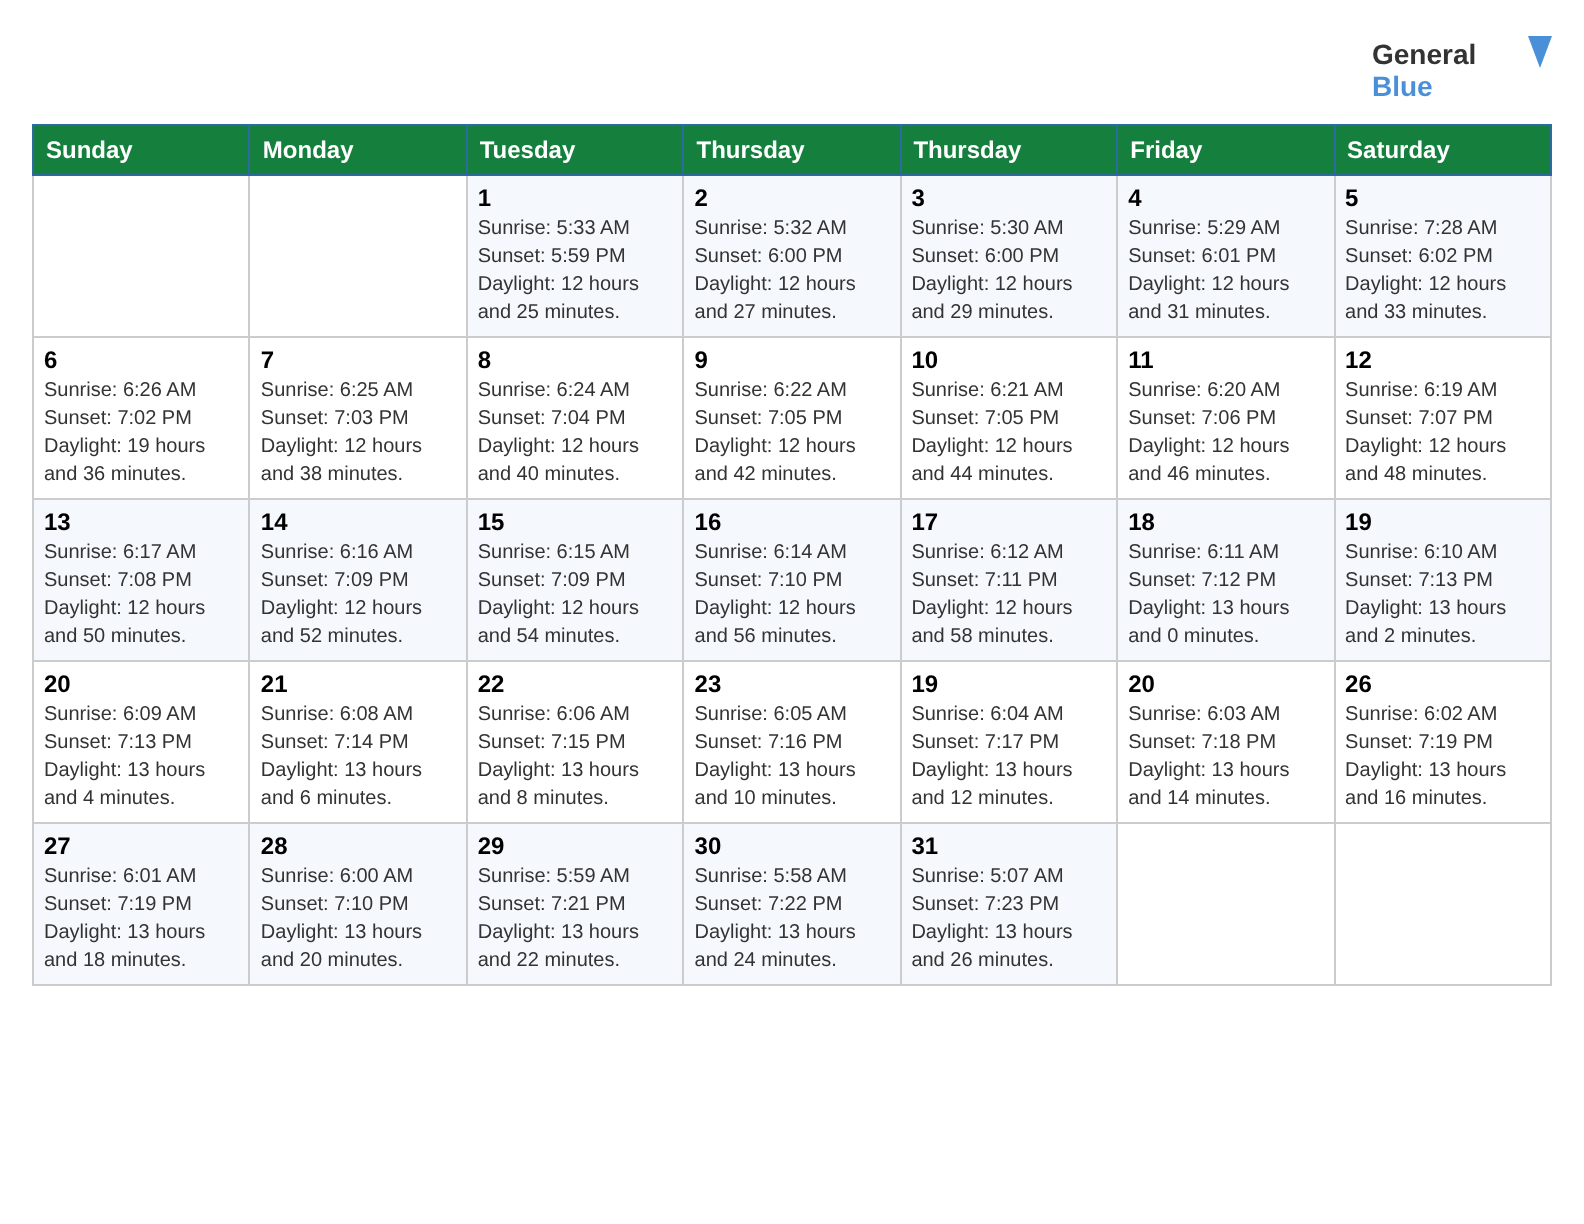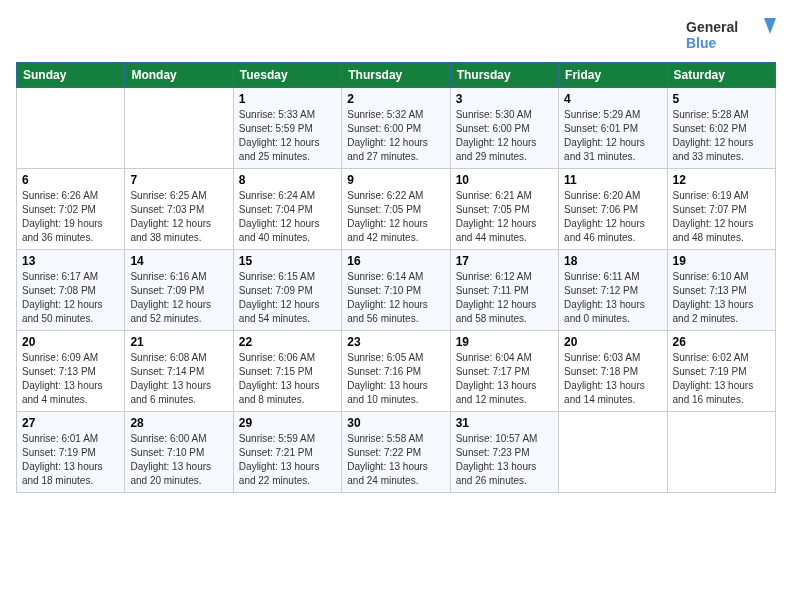--- a/index.html
+++ b/index.html
@@ -137,21 +137,21 @@
           <span class="day-num">4</span>
           <div class="day-info">
             <span>Sunrise: 5:29 AM</span><br>
             <span>Sunset: 6:01 PM</span><br>
             <span>Daylight: 12 hours and 31 minutes.</span>
           </div>
         </td>
         <td>
           <span class="day-num">5</span>
           <div class="day-info">
-            <span>Sunrise: 5:28 AM</span><br>
+            <span>Sunrise: 7:28 AM</span><br>
             <span>Sunset: 6:02 PM</span><br>
             <span>Daylight: 12 hours and 33 minutes.</span>
           </div>
         </td>
       </tr>
       <tr>
         <td>
           <span class="day-num">6</span>
           <div class="day-info">
             <span>Sunrise: 6:26 AM</span><br>
@@ -353,21 +353,21 @@
           <span class="day-num">30</span>
           <div class="day-info">
             <span>Sunrise: 5:58 AM</span><br>
             <span>Sunset: 7:22 PM</span><br>
             <span>Daylight: 13 hours and 24 minutes.</span>
           </div>
         </td>
         <td>
           <span class="day-num">31</span>
           <div class="day-info">
-            <span>Sunrise: 10:57 AM</span><br>
+            <span>Sunrise: 5:07 AM</span><br>
             <span>Sunset: 7:23 PM</span><br>
             <span>Daylight: 13 hours and 26 minutes.</span>
           </div>
         </td>
         <td class="empty-cell"></td>
         <td class="empty-cell"></td>
       </tr>
     </tbody>
 </table>
 

